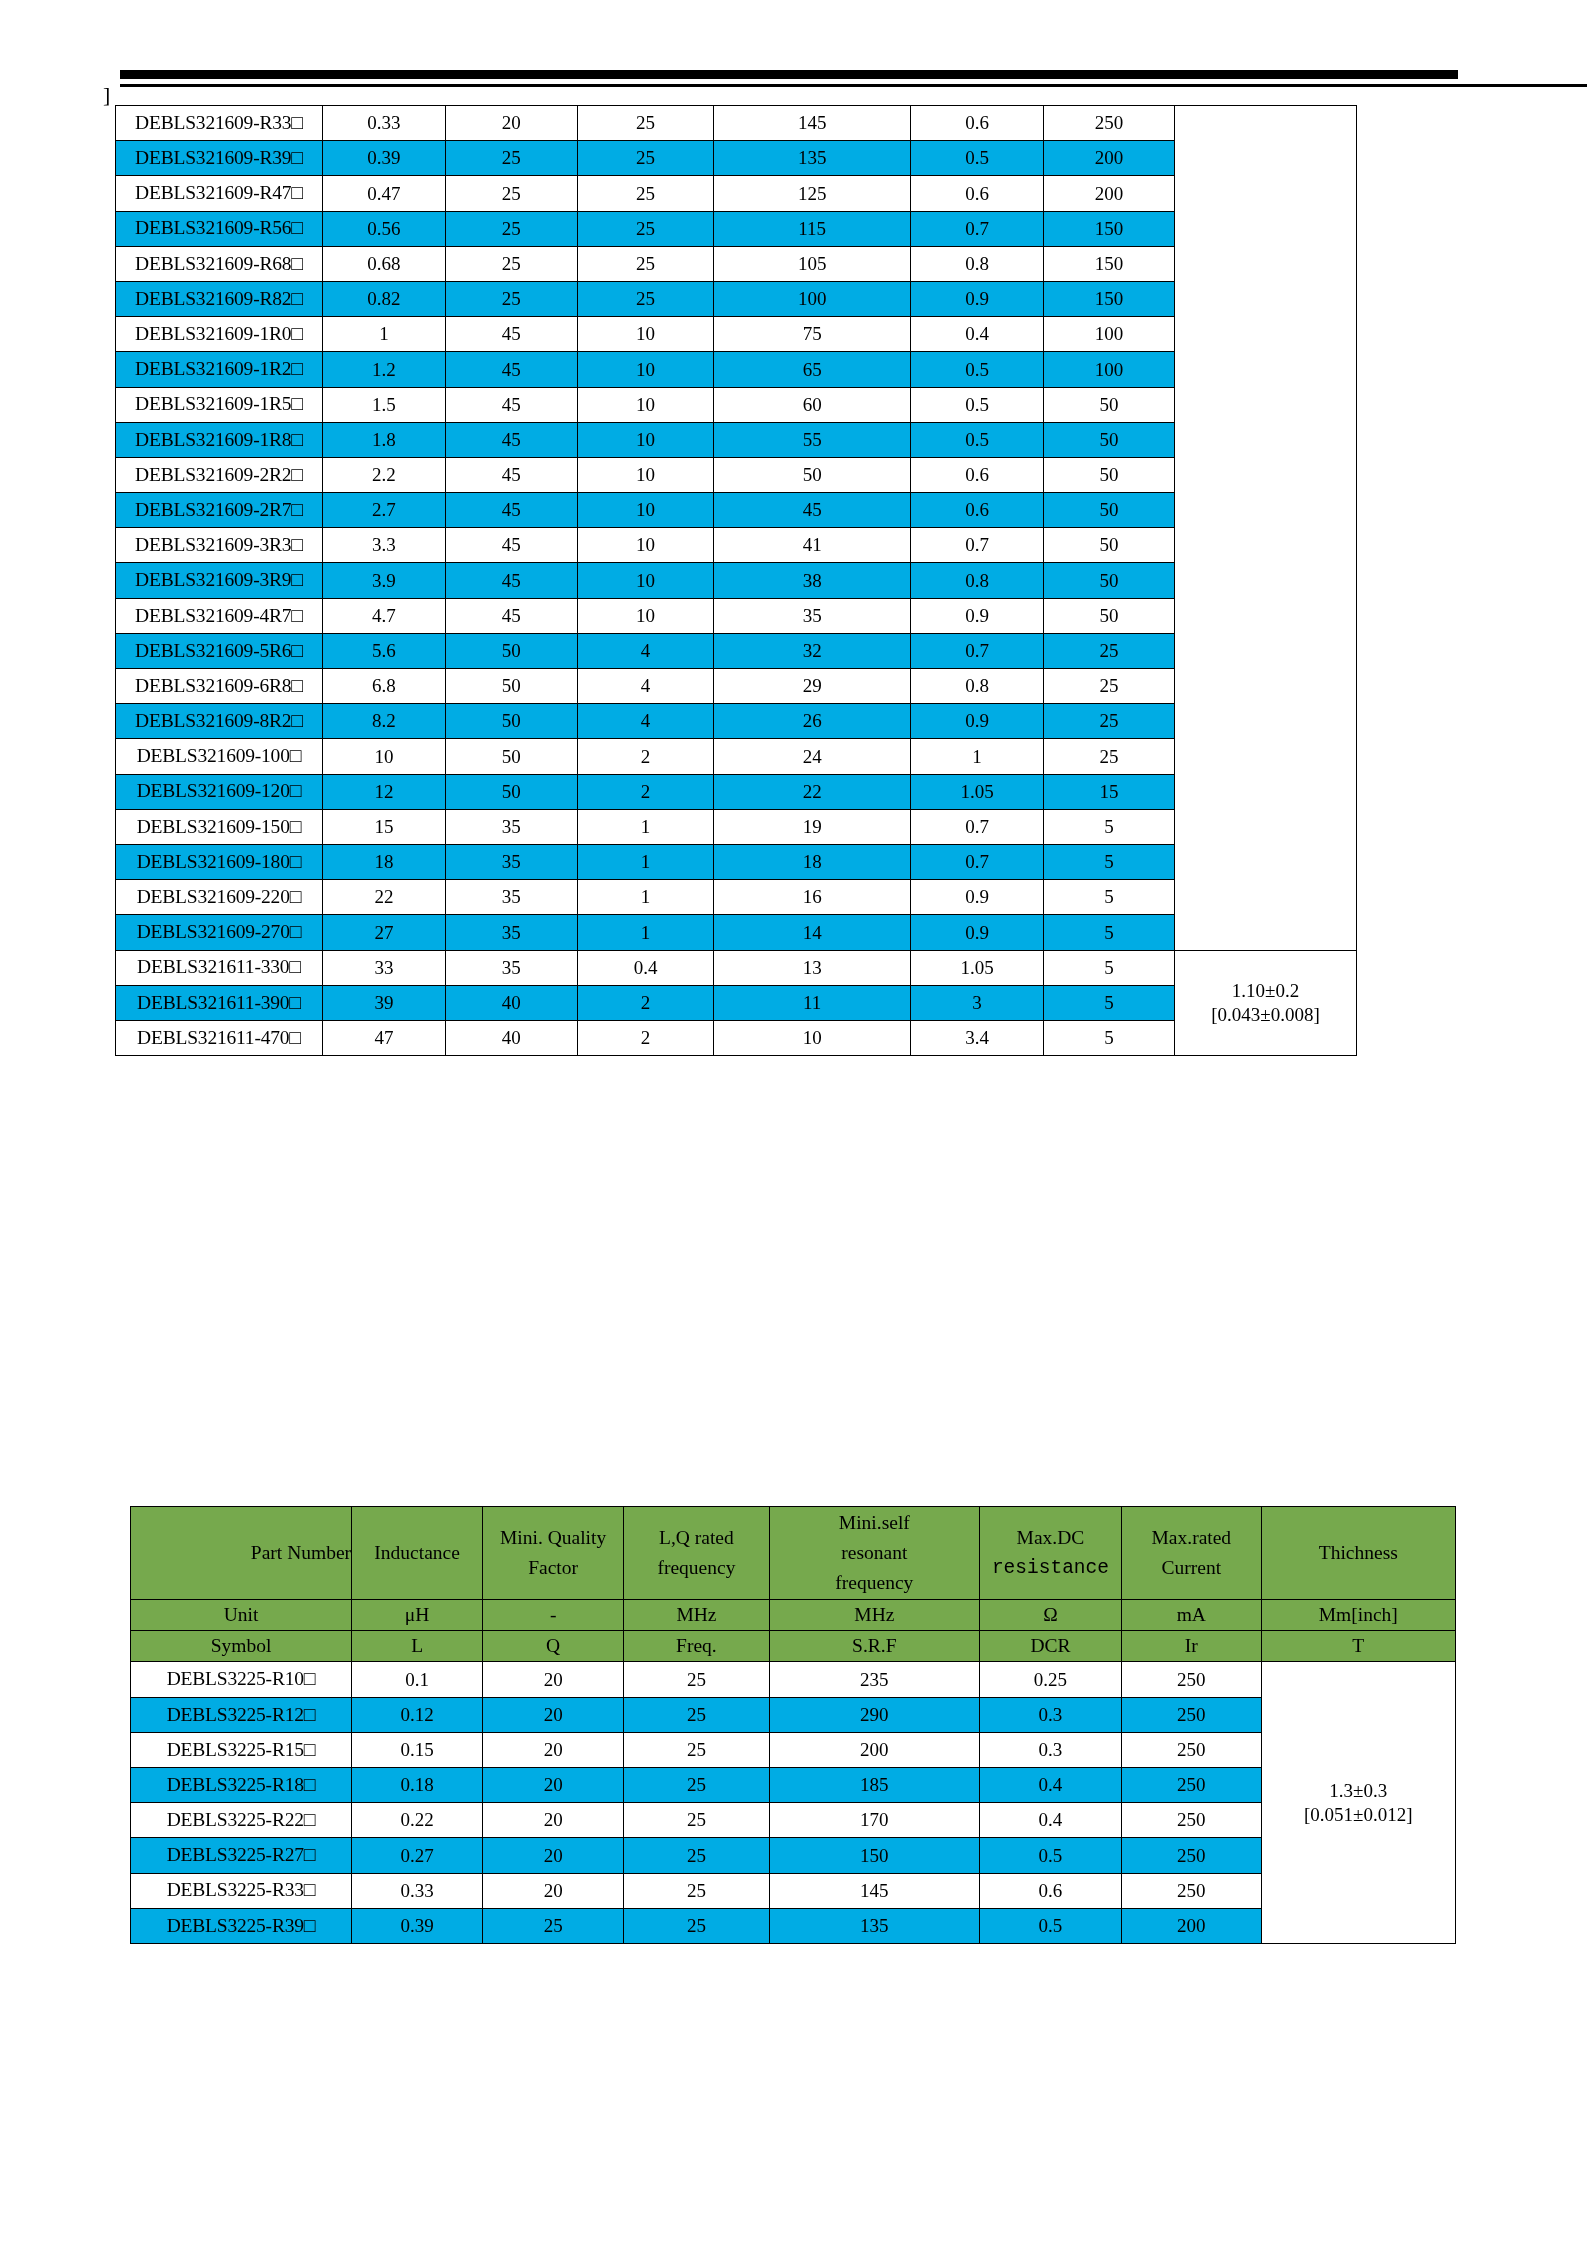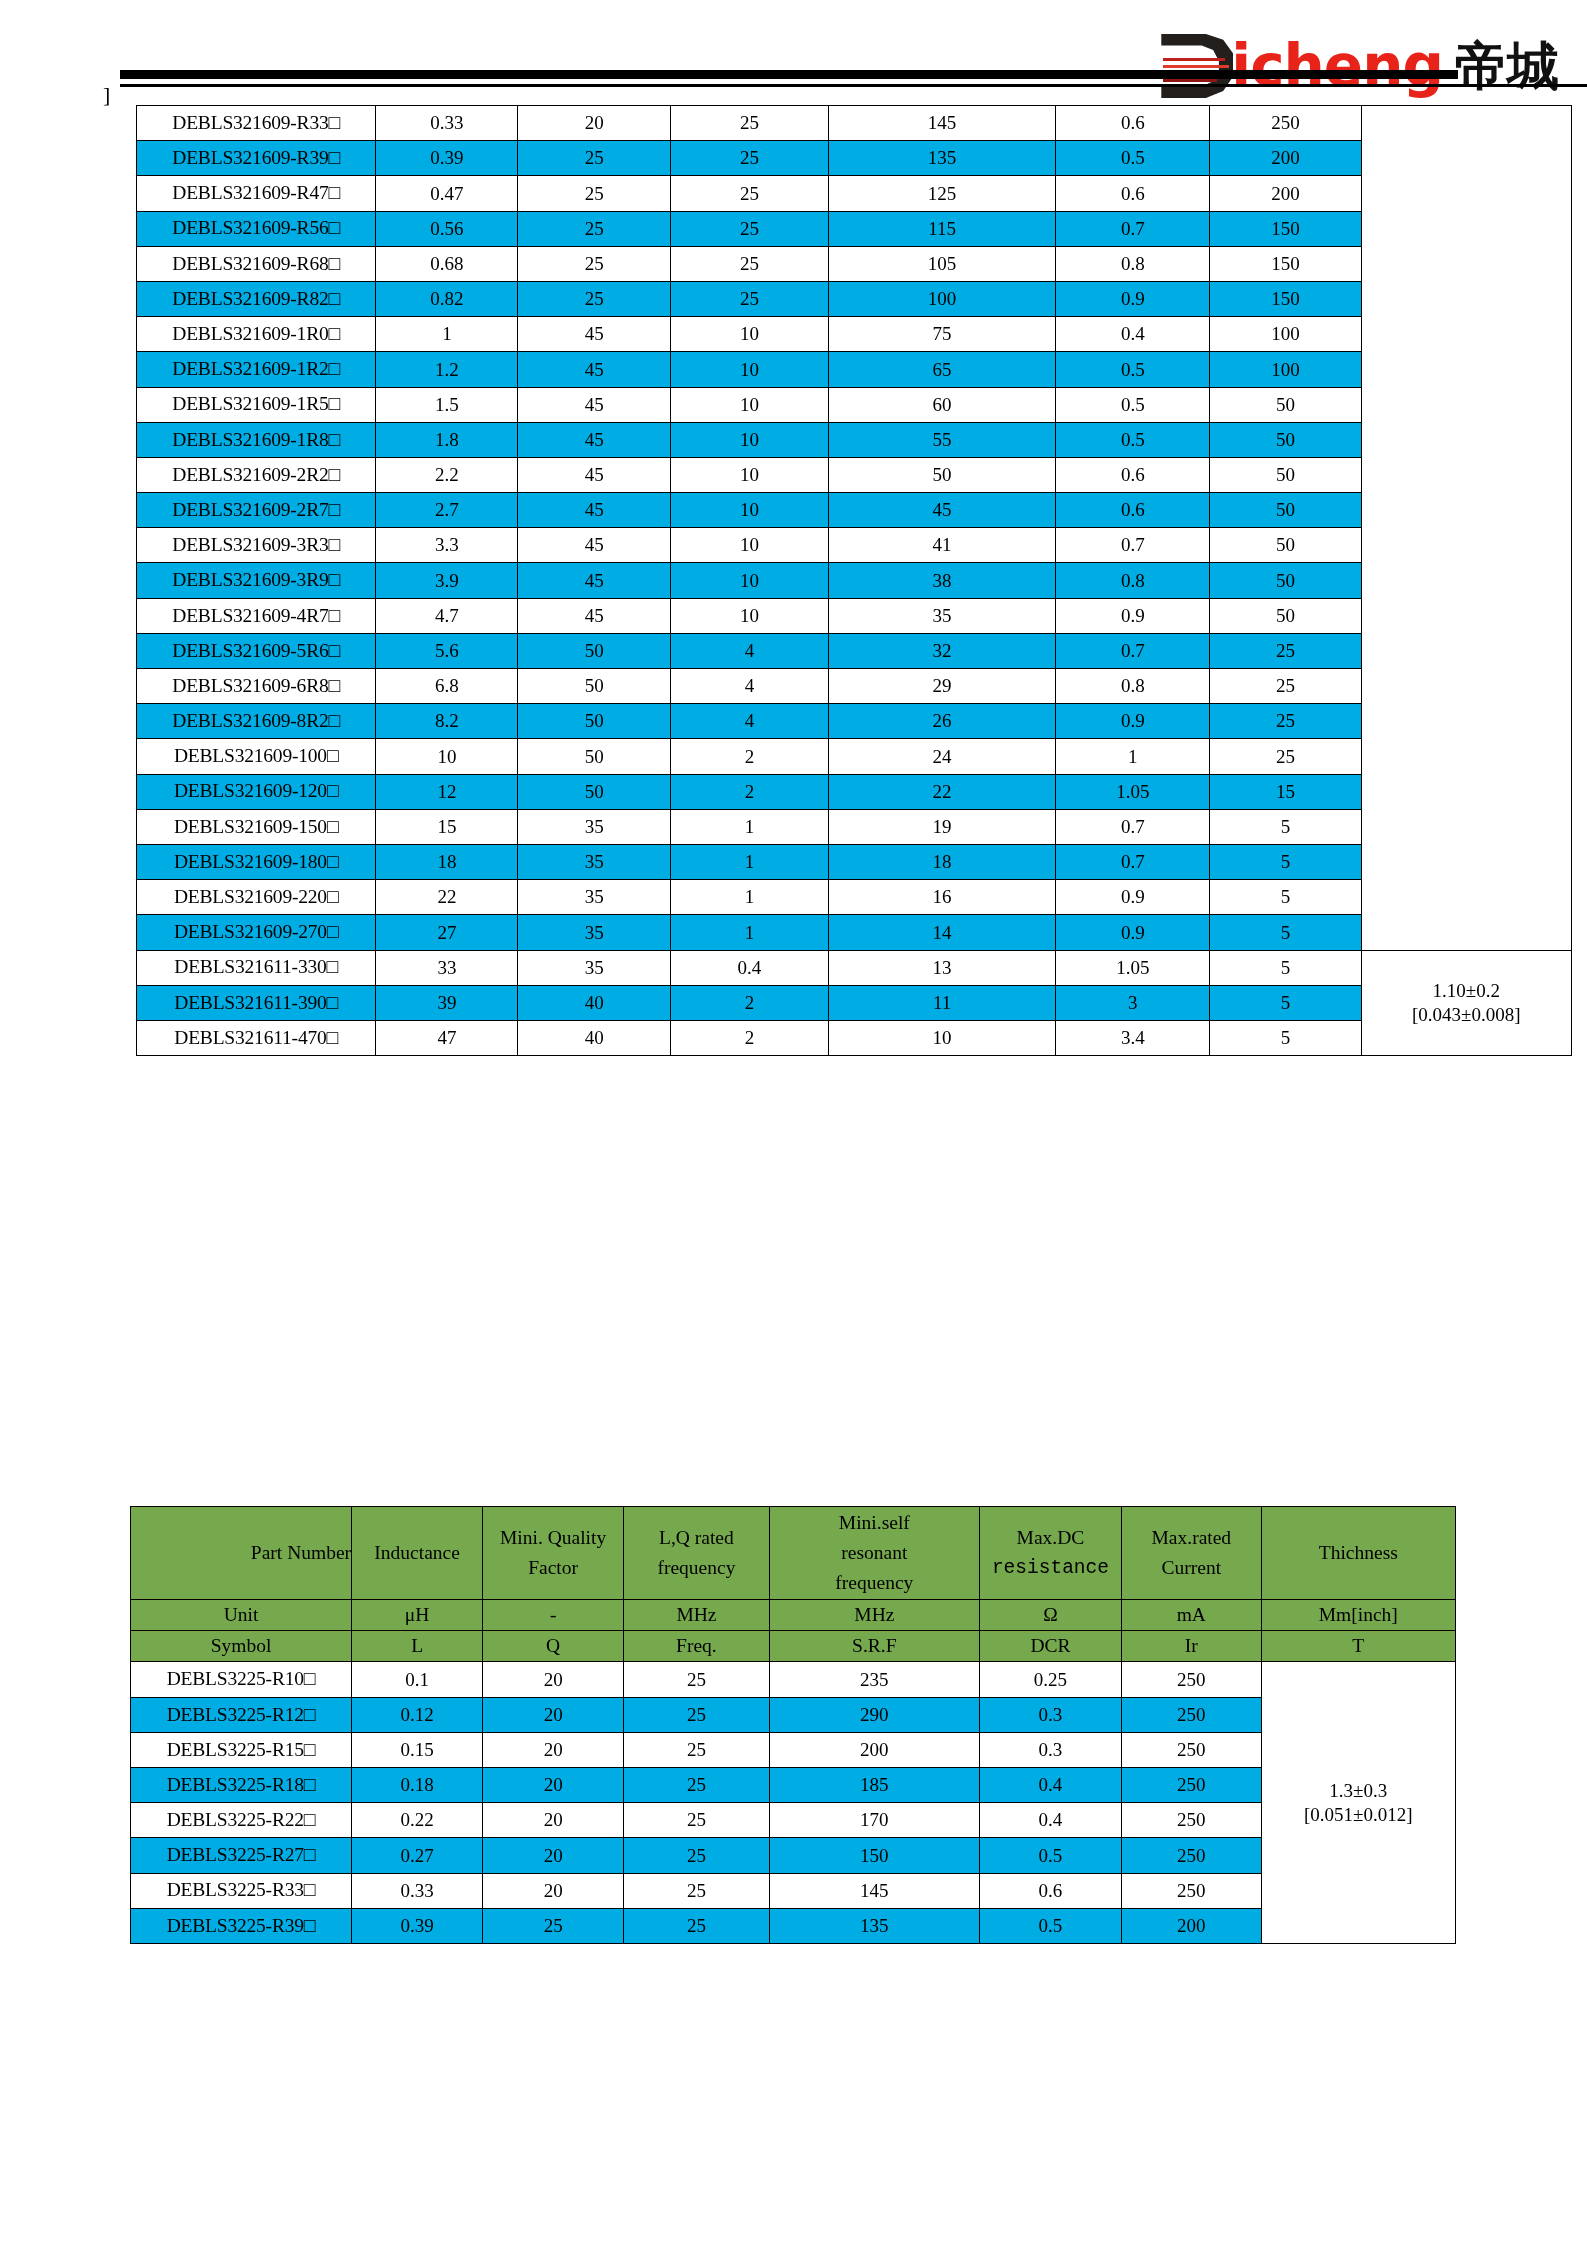--- a/index.html
+++ b/index.html
@@ -123,23 +123,23 @@
   .row-white td { background: #ffffff; }
 
   .thick-cell {
     font-size: 19px;
     line-height: 1.9;
   }
   .thick-cell .tline { display: block; }
 
   
   #table1 {
-    left: 136px;
+    left: 115px;
     top: 105px;
-    width: 1436px;
+    width: 1242px;
     border-radius: 21px;
   }
   #table1 td { height: 34.2px; }
 
   
   .hdr-green td {
     background: #76a94d;
     font-size: 19.5px;
     line-height: 1.55;
   }
@@ -150,31 +150,20 @@
     left: 130px;
     top: 1506px;
     width: 1326px;
   }
   #table2 td.body { height: 34.2px; }
 </style>
 </head>
 <body>
 
 <div class="page-header">
-  <div class="logo-wrap">
-    <div class="logo-d">
-      <div class="dshape"></div>
-      <div class="stripe s1"></div>
-      <div class="stripe s2"></div>
-      <div class="stripe s3"></div>
-      <div class="stripe s4"></div>
-    </div>
-    <span class="logo-text-red">icheng</span>
-    <span class="logo-text-cn">帝城</span>
-  </div>
   <div class="rule-thick"></div>
   <div class="rule-thin"></div>
   <div class="stray-glyph">]</div>
 </div>
 
 <table class="tbl" id="table1">
   <colgroup>
     <col style="width:182px">
     <col style="width:108px">
     <col style="width:116px">

